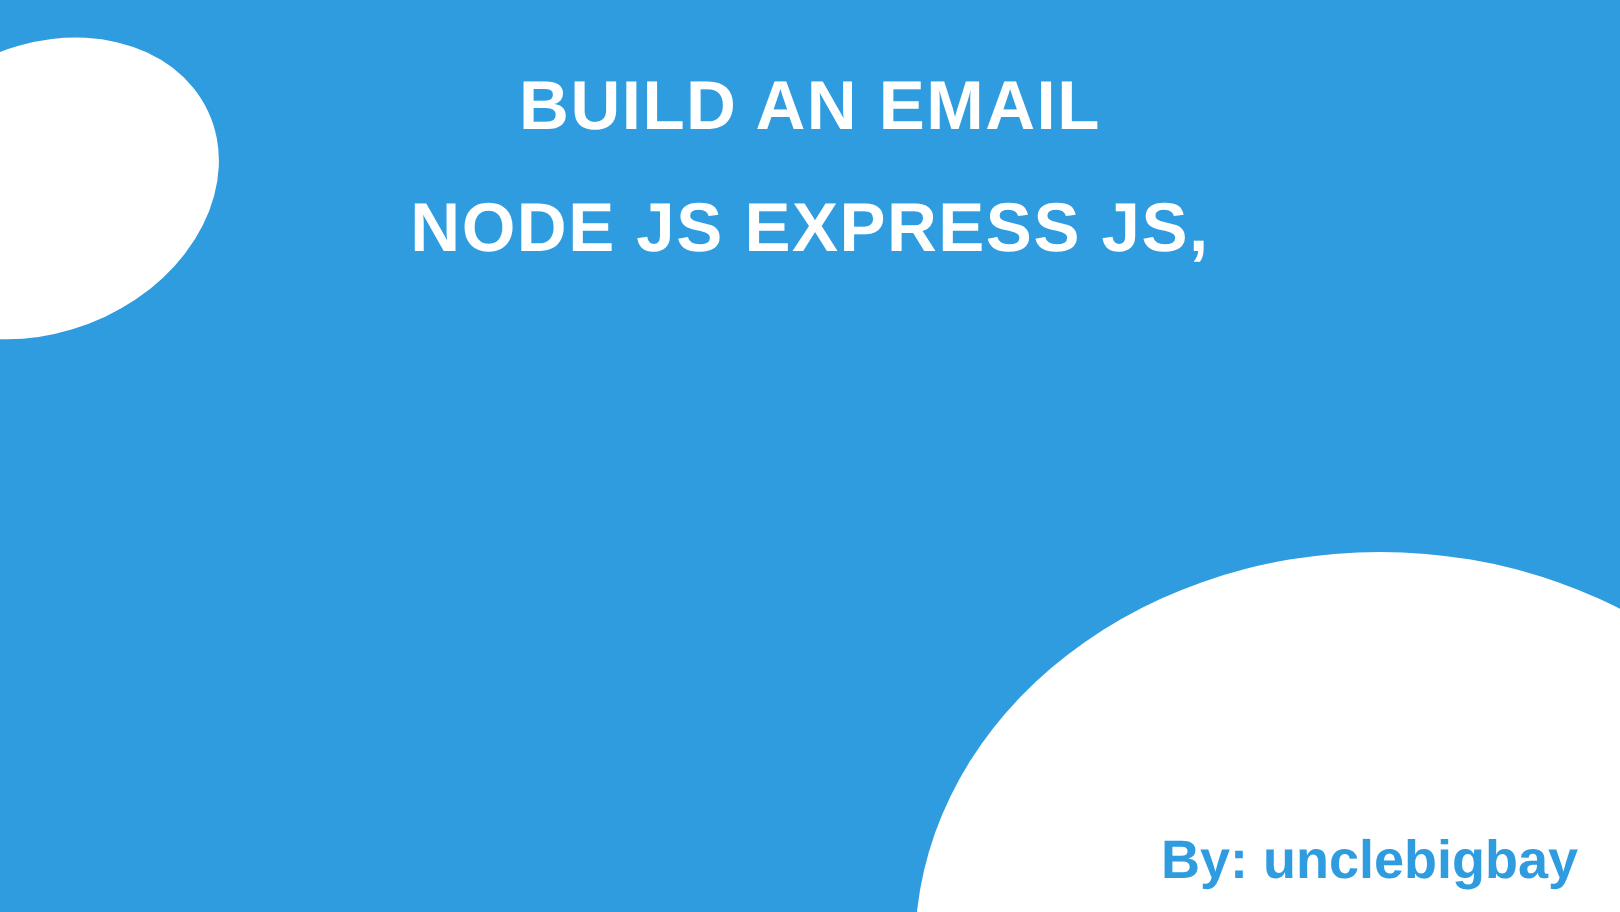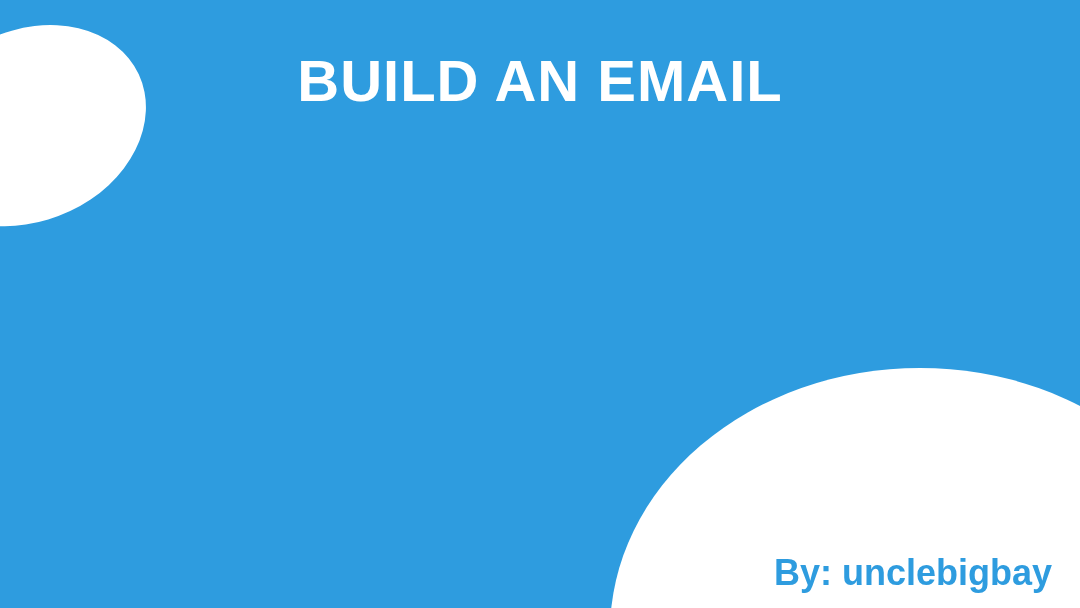--- a/index.html
+++ b/index.html
@@ -32,21 +32,21 @@
       transform: rotate(0deg);
     }
     .title {
       position: absolute;
       top: 30px;
       left: 50%;
       transform: translateX(-50%);
       width: 900px;
       text-align: center;
       color: #ffffff;
-      font-size: 58px;
+      font-size: 46px;
       font-weight: 900;
       line-height: 1.75;
       letter-spacing: 1px;
       text-transform: uppercase;
       font-family: 'Arial Black', Impact, sans-serif;
     }
     .byline {
       position: absolute;
       bottom: 14px;
       right: 28px;
@@ -57,15 +57,16 @@
     }
   </style>
 </head>
 <body>
 
 <div class="blob-top-left"></div>
 <div class="blob-bottom-right"></div>
 
 <div class="title">
   <div>Build an email</div>
+  <div>Node Js Express Js,</div>
 </div>
 
 <div class="byline">By: unclebigbay</div>
 
 </body></html>

